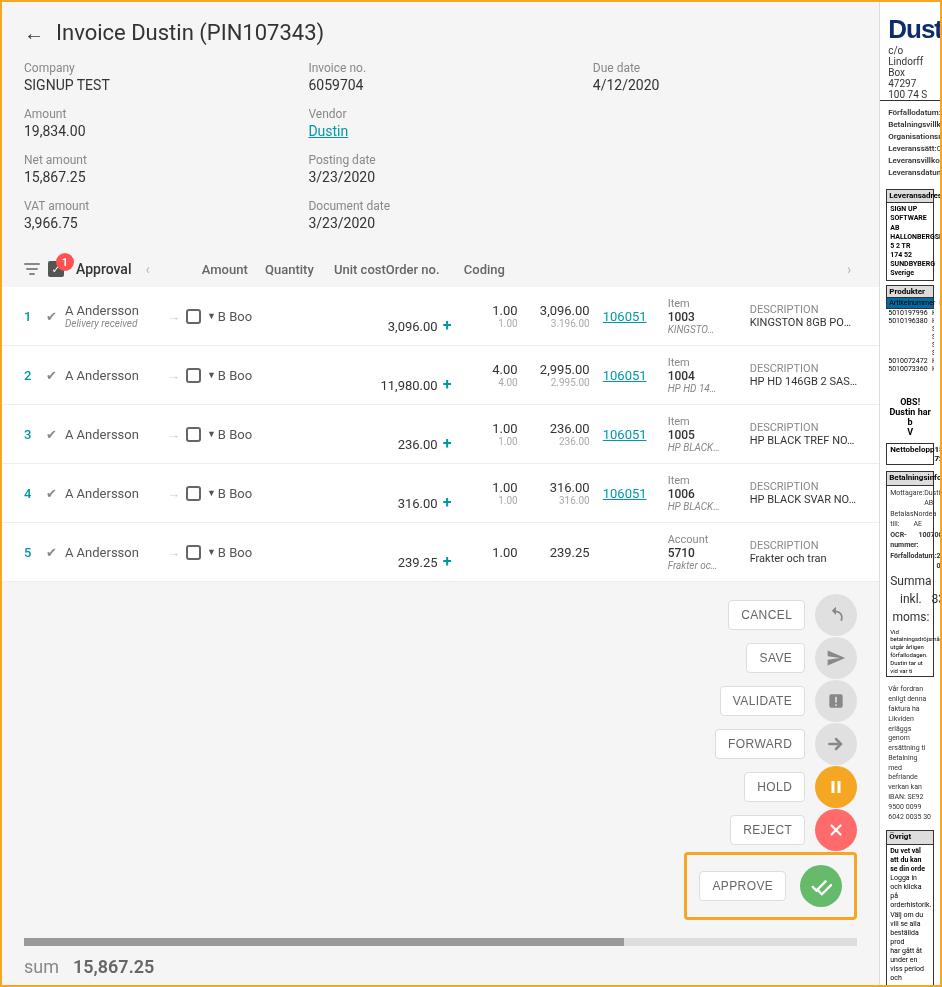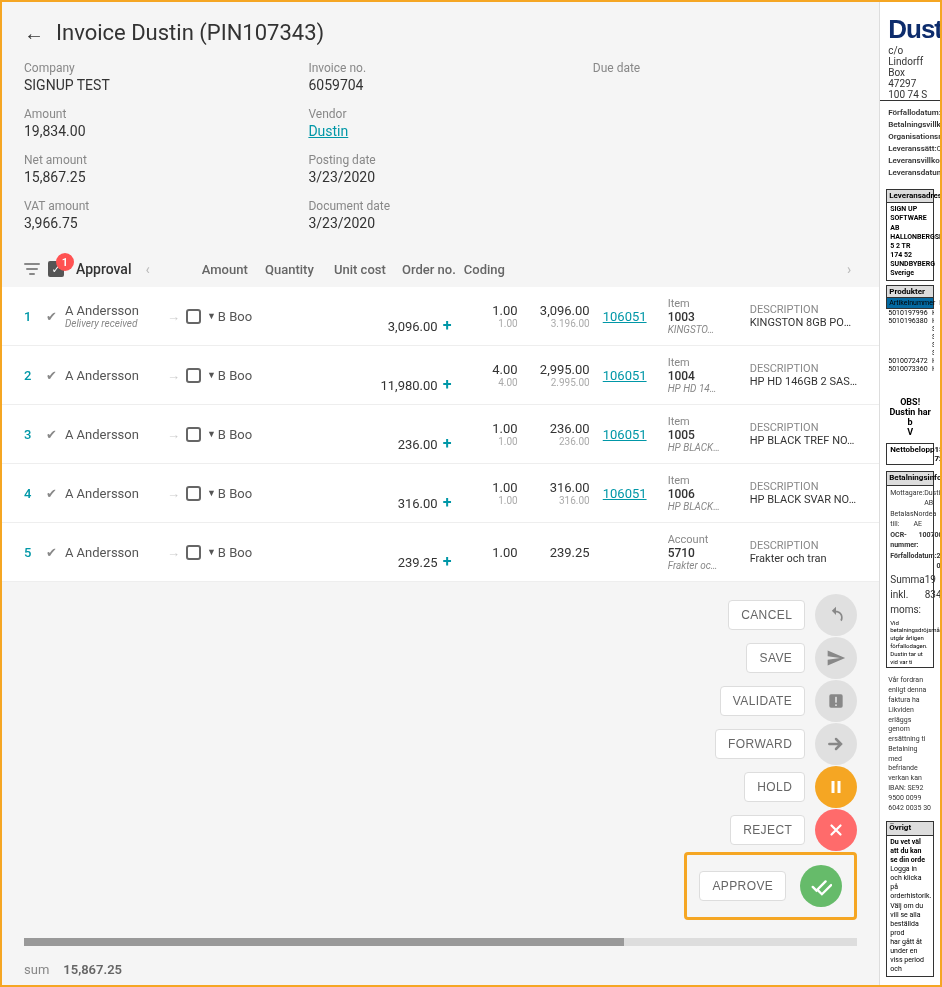--- a/index.html
+++ b/index.html
@@ -51,21 +51,21 @@
 .row-desc .val { font-size: 11px; color: #333; white-space: nowrap; overflow: hidden; text-overflow: ellipsis; }
 .actions { padding: 12px 22px; display: flex; flex-direction: column; align-items: flex-end; gap: 1px; }
 .action-row { display: flex; align-items: center; gap: 10px; }
 .action-btn { background: #fff; border: 1px solid #ddd; border-radius: 4px; padding: 7px 12px; font-size: 12px; color: #666; font-weight: 500; letter-spacing: 0.4px; cursor: pointer; }
 .action-icon { width: 42px; height: 42px; border-radius: 50%; display: flex; align-items: center; justify-content: center; cursor: pointer; font-size: 18px; color: #fff; }
 .ic-gray { background: #e0e0e0; color: #888; }
 .ic-yellow { background: #f5a623; }
 .ic-red { background: #ff6b6b; }
 .ic-green { background: #66bb6a; }
 .approve-highlight { border: 3px solid #f5a623; border-radius: 4px; padding: 10px 12px; display: flex; align-items: center; gap: 14px; }
-.footer { position: absolute; bottom: 8px; left: 22px; font-size: 13px; color: #888; display: flex; gap: 14px; }
+.footer { position: absolute; bottom: 8px; left: 22px; font-size: 18px; color: #888; display: flex; gap: 14px; }
 .footer .val { font-weight: 600; color: #666; }
 .scrollbar { height: 8px; background: #ddd; margin: 6px 22px 0; position: relative; }
 .scrollbar-thumb { position: absolute; height: 100%; background: #999; left: 0; width: 72%; }
 
 .sidebar { width: 160px; background: #fff; border-left: 1px solid #ddd; overflow: hidden; font-size: 9px; position: relative; }
 .sb-logo { font-size: 26px; font-weight: 800; color: #0d2c6c; padding: 12px 8px 0; font-family: Arial, sans-serif; letter-spacing: -1px; }
 .sb-sub { font-size: 10px; color: #333; padding: 0 8px; border-bottom: 1px solid #333; }
 .sb-meta { padding: 6px 8px; }
 .sb-meta-row { display: flex; justify-content: space-between; font-size: 8px; color: #333; line-height: 1.5; }
 .sb-meta-row .k { font-weight: 600; }
@@ -97,20 +97,21 @@
       <div class="meta-item">
           <div class="meta-label">Company</div>
           <div class="meta-value">SIGNUP TEST</div>
         </div>
       <div class="meta-item">
           <div class="meta-label">Invoice no.</div>
           <div class="meta-value">6059704</div>
         </div>
       <div class="meta-item">
           <div class="meta-label">Due date</div>
+          <div class="meta-value">4/12/2020</div>
         </div>
       <div class="meta-item">
           <div class="meta-label">Amount</div>
           <div class="meta-value">19,834.00</div>
         </div>
       <div class="meta-item">
           <div class="meta-label">Vendor</div>
           <div class="meta-value link">Dustin</div>
         </div>
       <div></div>
@@ -143,21 +144,21 @@
       <span class="approval-badge">
         <span class="cb"></span>
         <span class="badge-num">1</span>
       </span>
       <span class="approval-label">Approval</span>
       <div class="col-headers">
         <span class="chev">‹</span>
         <span style="width:92px">Amount</span>
         <span style="width:66px">Quantity</span>
         <span style="width:72px">Unit cost</span>
-        <span style="width:70px;text-align:right">Order no.</span>
+        <span style="width:70px;text-align:left">Order no.</span>
         <span style="width:82px;text-align:left;padding-left:8px">Coding</span>
         <span style="flex:1"></span>
         <span class="chev">›</span>
       </div>
     </div>
 
     <div class="rows" id="rows-container">
         <div class="row">
     <span class="row-num">1</span>
     <span class="row-check">✔</span>
@@ -427,21 +428,21 @@
             <span style="">Nordea AE</span>
           </div>
           <div class="sb-meta-row" style="font-size: 7px;">
             <span style="font-weight:700">OCR-nummer:</span>
             <span style="font-weight:700">1007000</span>
           </div>
           <div class="sb-meta-row" style="font-size: 7px;">
             <span style="font-weight:700">Förfallodatum:</span>
             <span style="font-weight:700">2009-04-</span>
           </div>
-          <div class="sb-meta-row" style="font-size: 10px;">
+          <div class="sb-meta-row" style="font-size: 12px; text-align: center;">
             <span style="">Summa inkl. moms:</span>
             <span style="">19 834,00</span>
           </div>
         </div>
       <div style="font-size:6px;margin-top:2px" id="sb-paynote">Vid betalningsdröjsmål utgår årligen<br>förfallodagen. Dustin tar ut vid var ti</div>
     </div>
     <div class="sb-footer" id="sb-disc">Vår fordran enligt denna faktura ha<br>Likviden erläggs genom ersättning ti<br>Betalning med befriande verkan kan<br>IBAN: SE92 9500 0099 6042 0035 30</div>
     <div class="sb-box">
       <div class="sb-box-title">Övrigt</div>
       <div id="sb-other" style="font-size:7px"><b>Du vet väl att du kan se din orde</b><br>Logga in och klicka på orderhistorik.<br>Välj om du vill se alla beställda prod<br>har gått åt under en viss period och</div>

